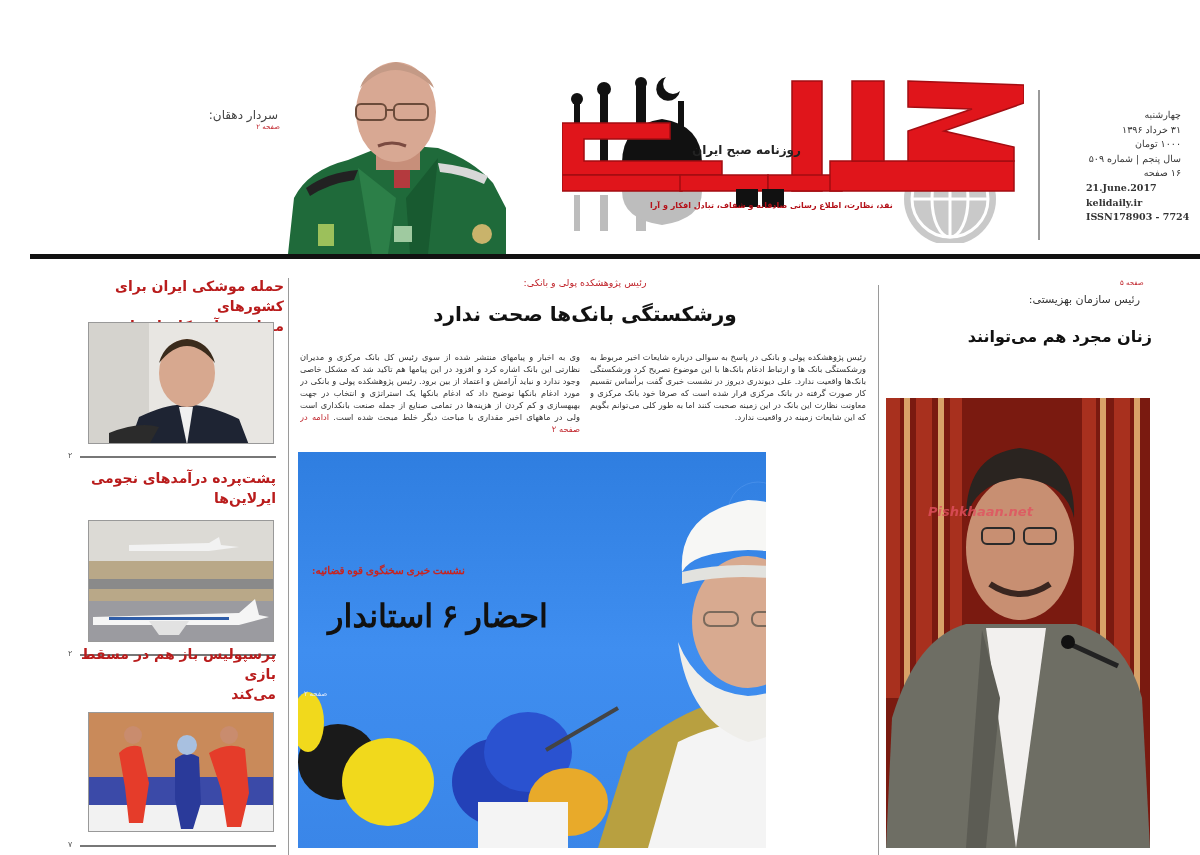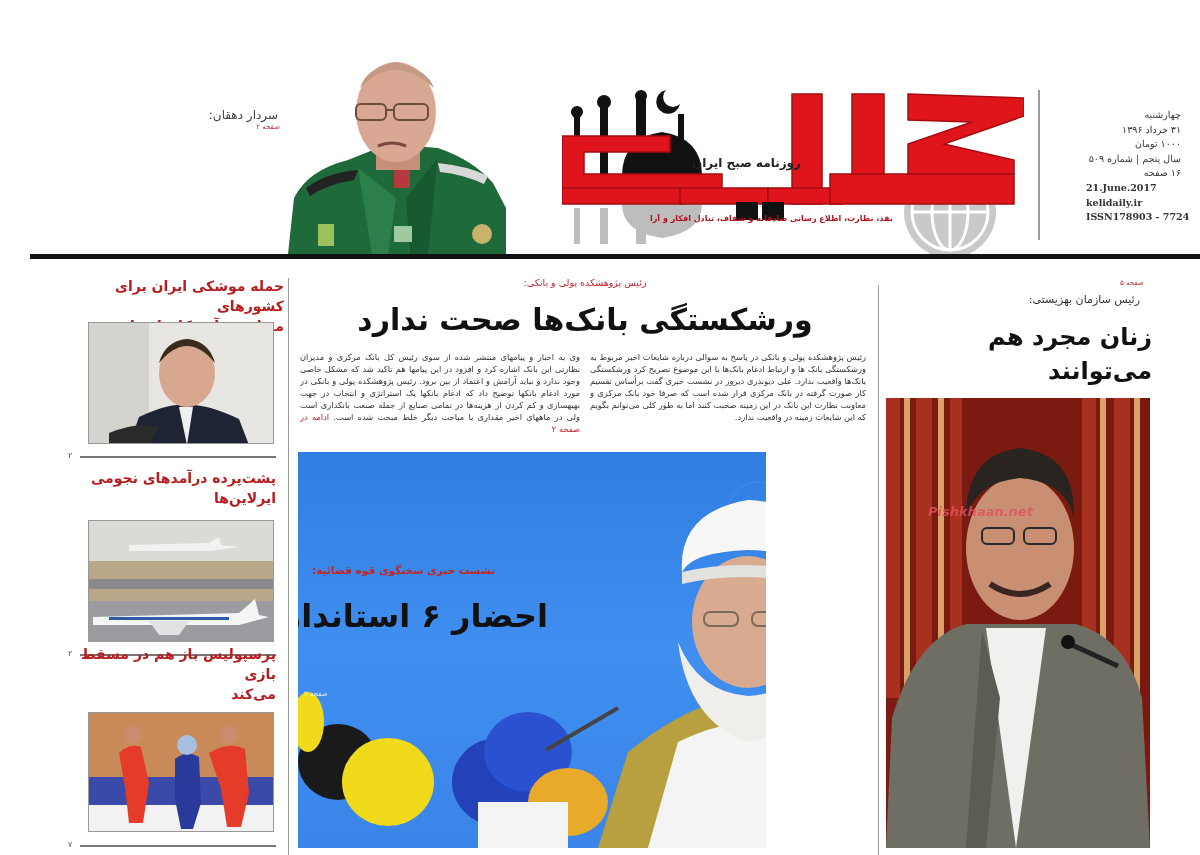--- a/index.html
+++ b/index.html
@@ -24,34 +24,34 @@
     .rule-thick { background: #111; }
     .vrule { background: #9a9a9a; }
 
     
     .side-headline { font-size: 14px; font-weight: bold; line-height: 20px; color: #b91c1c; }
     .side-divider { height: 2px; background: #777; }
     .side-num { font-size: 8px; color: #555; }
 
     
     .center-kicker { font-size: 9.5px; color: #c0242b; }
-    .center-headline { font-size: 30px; font-weight: bold; color: #111; }
+    .center-headline { font-size: 20px; font-weight: bold; color: #111; }
     .body-text { font-size: 8.3px; line-height: 12px; color: #333; text-align: justify; }
     .more-link { color: #c0242b; }
 
     .blue-panel { background: linear-gradient(180deg, #2f7ee0 0%, #3f8ef0 50%, #3a86e8 100%); }
     .panel-kicker { font-size: 10.5px; font-weight: bold; color: #c8241f; }
     .panel-h1 { font-size: 32px; font-weight: bold; color: #111; line-height: 44px; }
     .panel-h2 { font-size: 32px; font-weight: bold; line-height: 44px; }
     .panel-h2 .red { color: #d8141b; }
     .panel-h2 .black { color: #111; }
 
     
     .right-kicker { font-size: 11px; color: #333; }
-    .right-headline { font-size: 24px; font-weight: bold; line-height: 34px; color: #111; }
+    .right-headline { font-size: 16px; font-weight: bold; line-height: 34px; color: #111; }
     .watermark { font-size: 13px; font-weight: bold; color: rgba(225,80,95,0.8); font-style: italic; }
   </style>
 </head>
 <body>
 
 <div class="abs rtl" style="left:40px; top:108px; width:240px;">
   <div class="top-kicker" style="padding-right:2px;">سردار دهقان:</div>
   <div class="page-ref" style="margin-top:1px;">صفحه ۲</div>
 </div>
 
@@ -78,21 +78,21 @@
     <path d="M72 40 Q106 4 146 40 Q140 22 108 14 Q78 20 72 40 Z" fill="#c49a86"></path>
 
     <rect x="68" y="56" width="30" height="16" rx="5" fill="none" stroke="#6b4b3a" stroke-width="2"></rect>
     <rect x="106" y="56" width="34" height="16" rx="5" fill="none" stroke="#6b4b3a" stroke-width="2"></rect>
     <line x1="98" y1="62" x2="106" y2="62" stroke="#6b4b3a" stroke-width="2"></line>
 
     <path d="M90 98 Q104 92 118 98" stroke="#7a4a40" stroke-width="3" fill="none"></path>
   </svg>
 </div>
 
-<div class="abs" style="left:562px; top:84px; width:462px; height:172px;">
+<div class="abs" style="left:562px; top:71px; width:462px; height:172px;">
   <svg width="462" height="172" viewBox="0 0 462 172" style="position:absolute; left:0; top:0;">
 
     <circle cx="388" cy="128" r="46" fill="#c9c9c9"></circle>
     <circle cx="388" cy="128" r="38" fill="none" stroke="#ffffff" stroke-width="3"></circle>
     <line x1="388" y1="90" x2="388" y2="166" stroke="#fff" stroke-width="3"></line>
     <line x1="350" y1="128" x2="426" y2="128" stroke="#fff" stroke-width="3"></line>
     <ellipse cx="388" cy="128" rx="18" ry="38" fill="none" stroke="#fff" stroke-width="3"></ellipse>
 
     <rect x="12" y="30" width="6" height="60" fill="#111"></rect>
     <circle cx="15" cy="28" r="6" fill="#111"></circle>
@@ -207,21 +207,21 @@
 
 <div class="abs center-kicker center" style="left:300px; top:277px; width:570px; direction:rtl;">رئیس پژوهشکده پولی و بانکی:</div>
 <div class="abs center-headline center" style="left:300px; top:302px; width:570px; direction:rtl;">ورشکستگی بانک‌ها صحت ندارد</div>
 
 <div class="abs body-text rtl" style="left:590px; top:351px; width:276px; height:98px; overflow:hidden;">رئیس پژوهشکده پولی و بانکی در پاسخ به سوالی درباره شایعات اخیر مربوط به ورشکستگی بانک ها و ارتباط ادغام بانک‌ها با این موضوع تصریح کرد ورشکستگی بانک‌ها واقعیت ندارد. علی دیوندری دیروز در نشست خبری گفت برأساس تقسیم کار صورت گرفته در بانک مرکزی قرار شده است که صرفا خود بانک مرکزی و معاونت نظارت این بانک در این زمینه صحبت کنند اما به طور کلی می‌توانم بگویم که این شایعات زمینه در واقعیت ندارد.</div>
 <div class="abs body-text rtl" style="left:300px; top:351px; width:280px; height:98px; overflow:hidden;">
   <span>وی به اخبار و پیامهای منتشر شده از سوی رئیس کل بانک مرکزی و مدیران نظارتی این بانک اشاره کرد و افزود در این پیامها هم تاکید شد که مشکل خاصی وجود ندارد و نباید آرامش و اعتماد از بین برود. رئیس پژوهشکده پولی و بانکی در مورد ادغام بانکها توضیح داد که ادغام بانکها یک استراتژی و انتخاب در جهت بهبهسازی و کم کردن از هزینه‌ها در تمامی صنایع از جمله صنعت بانکداری است ولی در ماههای اخیر مقداری با مباحث دیگر خلط مبحث شده است.</span>
   <span class="more-link">ادامه در صفحه ۲</span>
 </div>
 
-<div class="abs blue-panel" style="left:298px; top:452px; width:468px; height:396px; overflow:hidden;">
+<div class="abs blue-panel" style="left:298px; top:452px; width:468px; height:396px; overflow:hidden;font-family:Liberation Serif, serif;">
   <svg width="572" height="396" viewBox="0 0 572 396" style="position:absolute; left:0; top:0;">
 
     <g fill="none" stroke="#5a9cf0" stroke-width="1" opacity="0.5">
       <circle cx="460" cy="60" r="30"></circle>
         <circle cx="500" cy="140" r="26"></circle>
     </g>
 
     <path d="M300 396 L330 300 Q380 260 420 250 L540 260 Q566 300 572 340 L572 396 Z" fill="#b8a040"></path>
     <path d="M350 396 L380 290 Q420 270 460 270 Q500 280 520 300 L530 396 Z" fill="#f4f4f4"></path>
 

